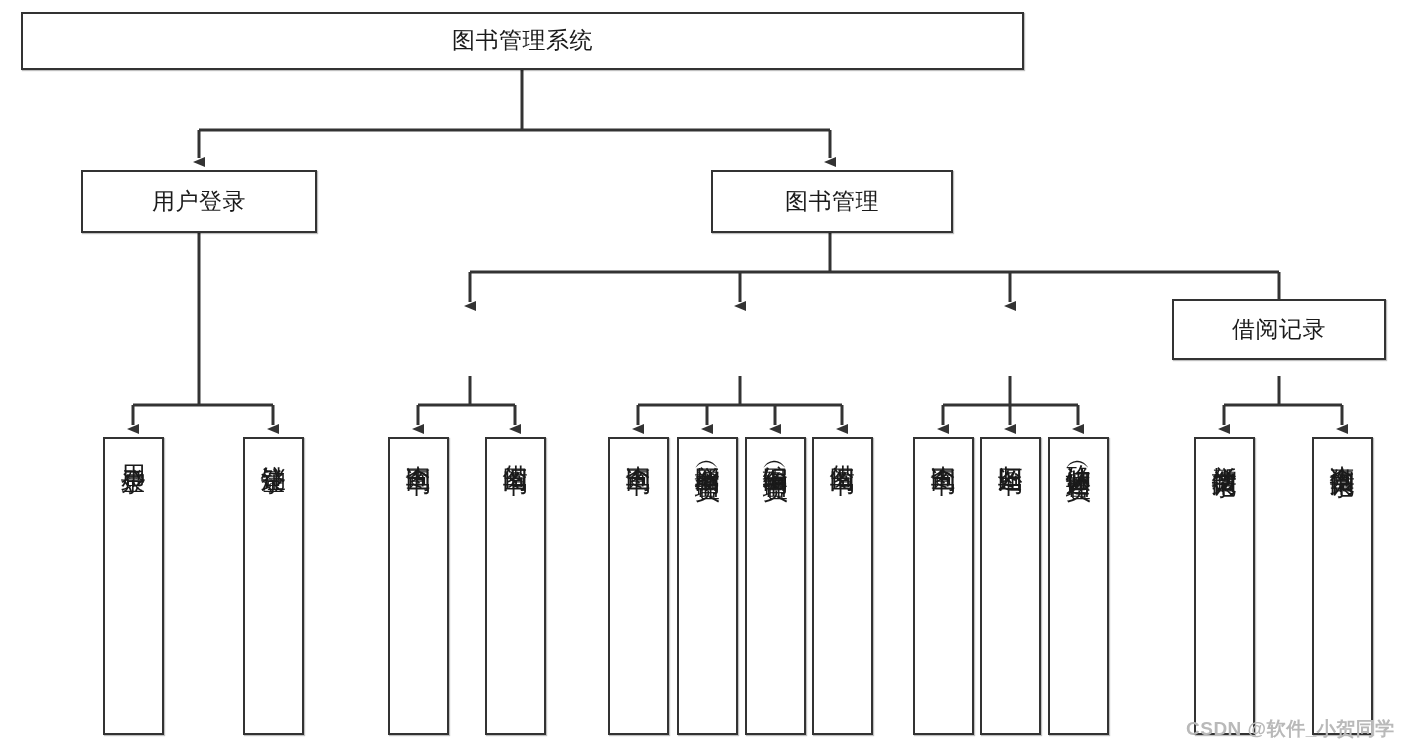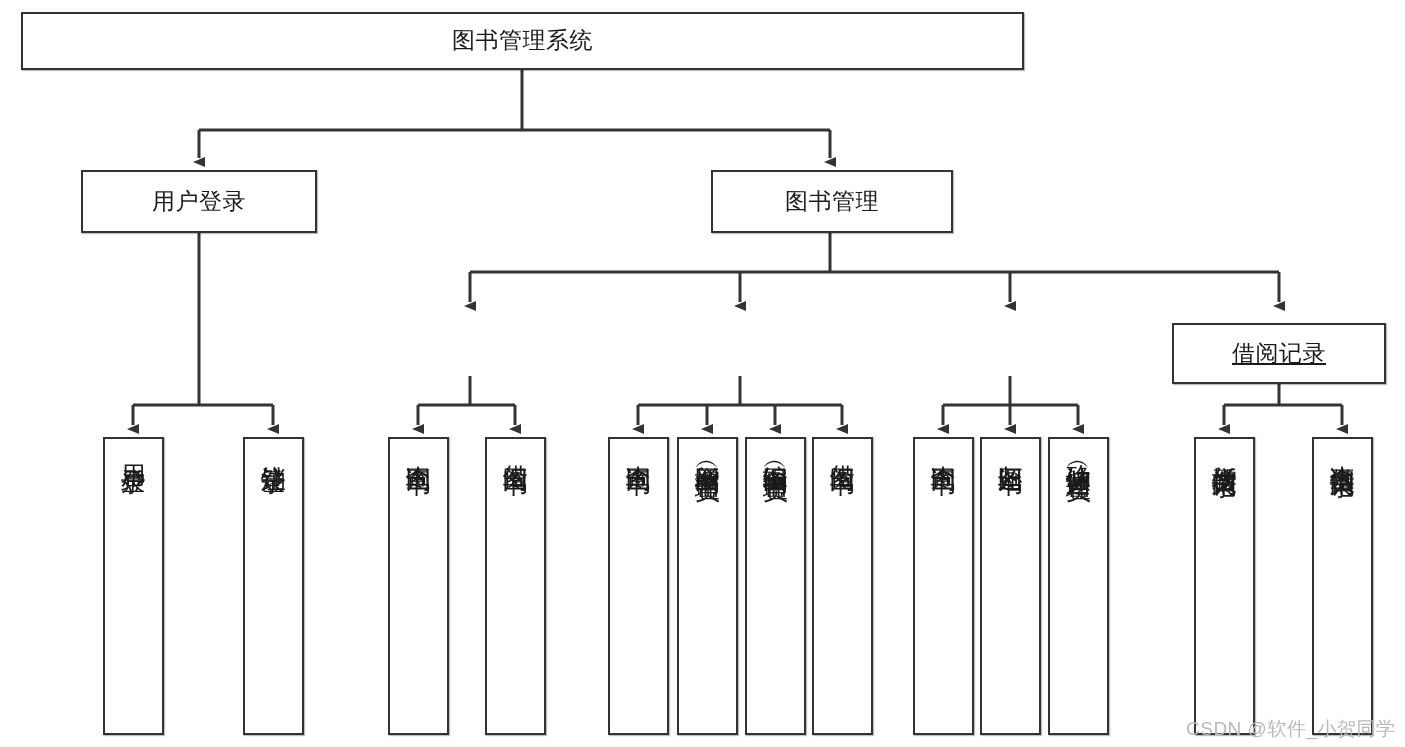--- a/index.html
+++ b/index.html
@@ -58,20 +58,21 @@
     letter-spacing: 2px;
   }
   .watermark {
     position: absolute;
     left: 1186px;
     top: 716px;
     font-size: 19px;
     color: #b9b9b9;
     white-space: nowrap;
     letter-spacing: 0.5px;
+    font-weight: bold;
   }
 </style>
 </head>
 <body>
 
 <div id="canvas">
 
   <svg class="edges" viewBox="0 0 1405 747">
     <defs>
       <marker id="arrow" markerWidth="10" markerHeight="12" refX="1" refY="6" orient="auto" markerUnits="userSpaceOnUse">
@@ -126,21 +127,21 @@
     <span class="lbl">图书管理系统</span>
   </div>
 
   <div class="node horiz" style="left:81px; top:170px; width:236px; height:63px;">
     <span class="lbl">用户登录</span>
   </div>
   <div class="node horiz" style="left:711px; top:170px; width:242px; height:63px;">
     <span class="lbl">图书管理</span>
   </div>
 
-  <div class="node horiz" style="left:1172px; top:323px; width:214px; height:61px;text-decoration:underline;">
+  <div class="node horiz" style="left:1172px; top:299px; width:214px; height:61px;">
     <span class="lbl">借阅记录</span>
   </div>
 
   <div class="node vert" style="left:103px; top:437px; width:61px; height:298px;">
     <span class="lbl">用户登录</span>
   </div>
   <div class="node vert" style="left:243px; top:437px; width:61px; height:298px;">
     <span class="lbl">注销登录</span>
   </div>
 

